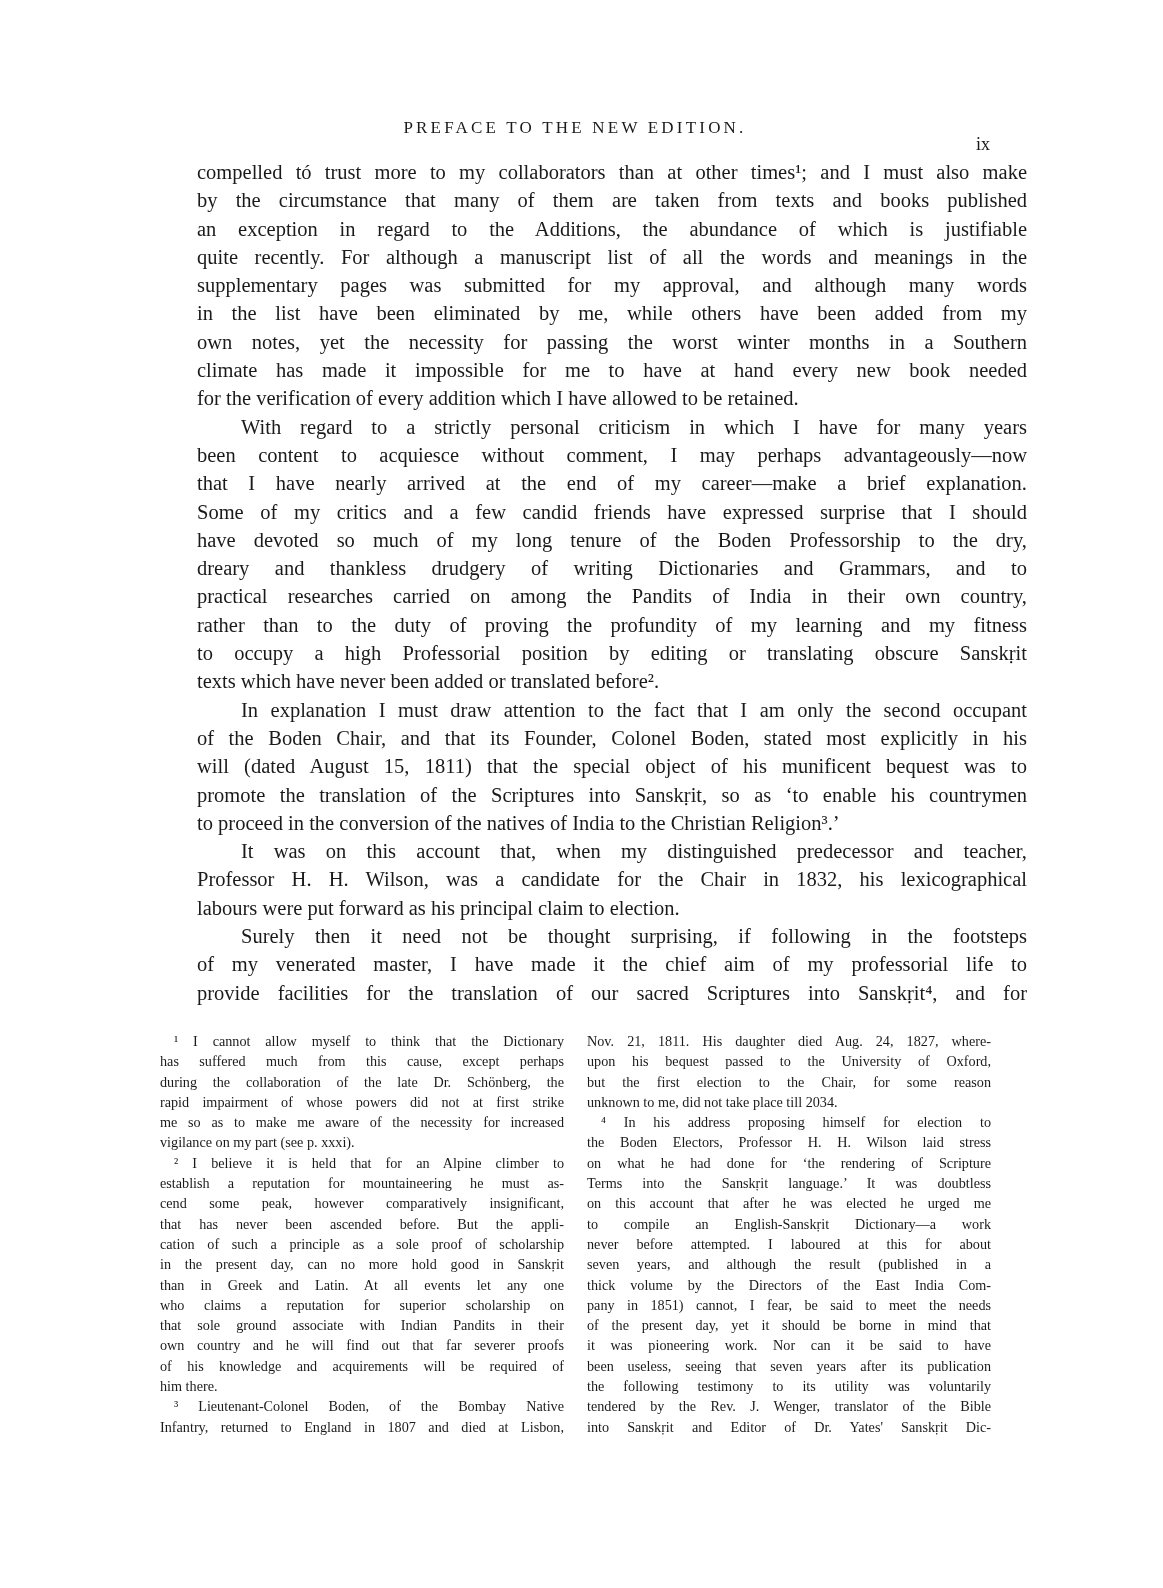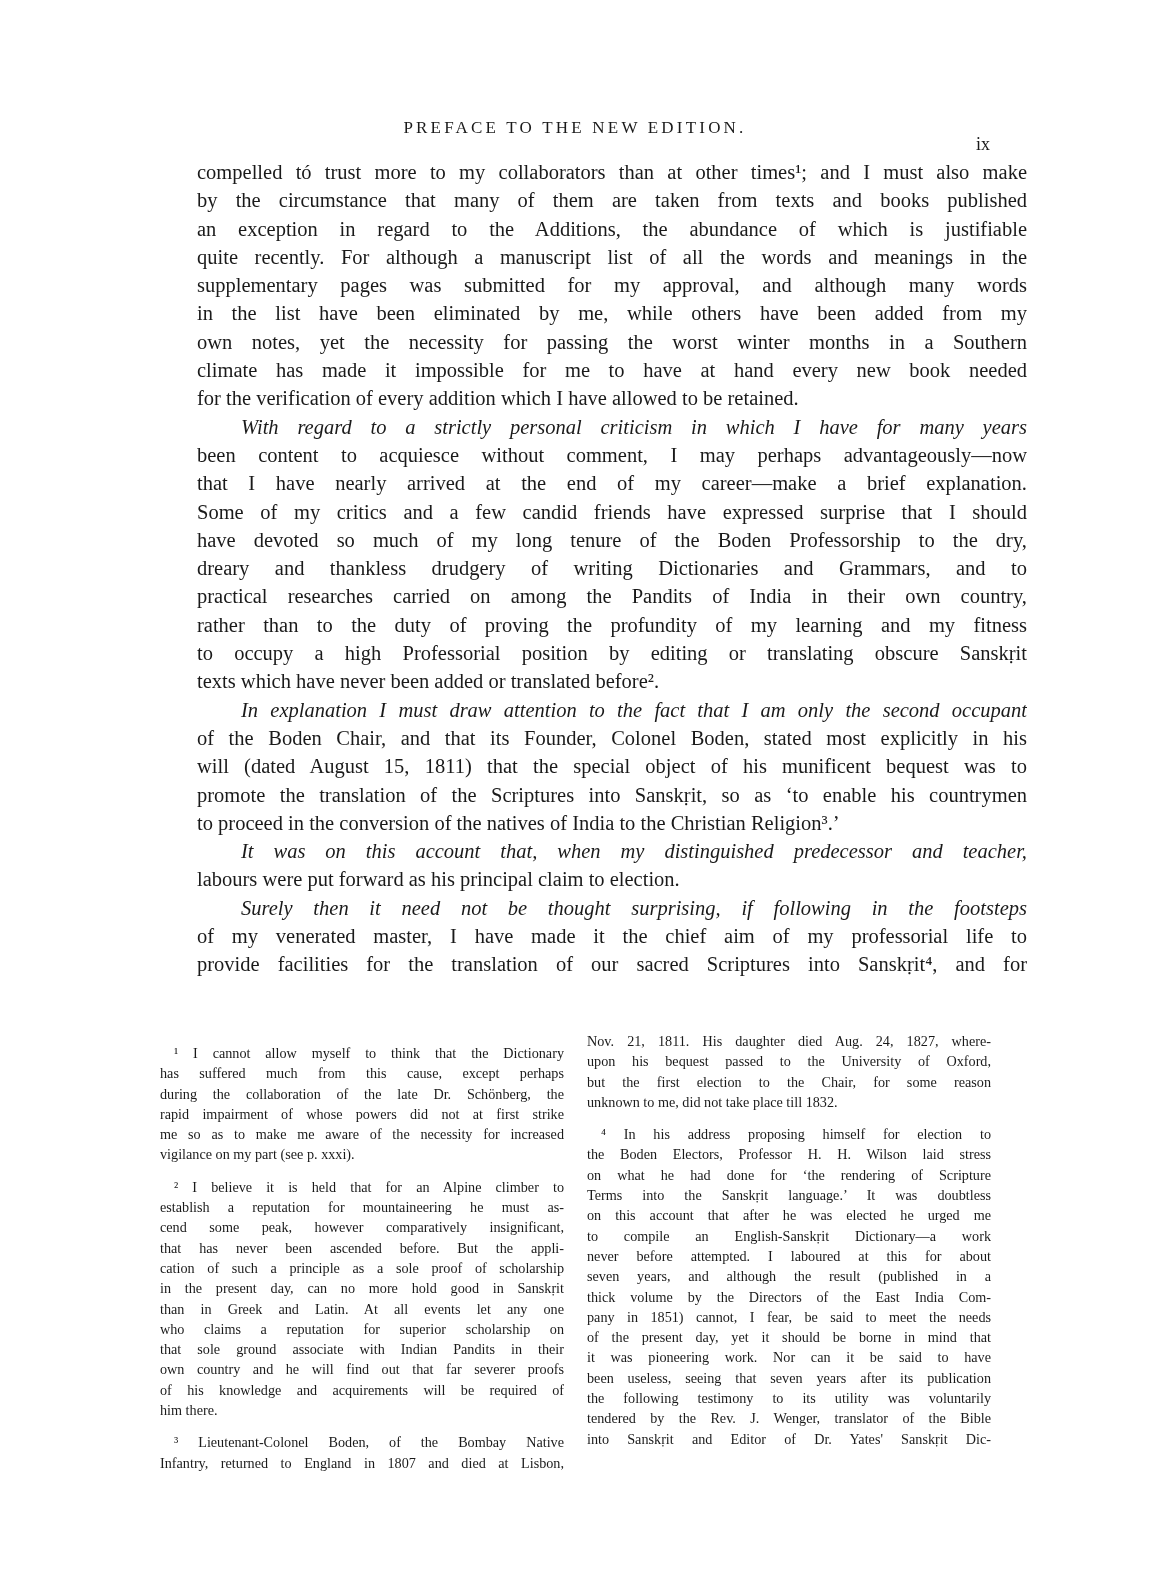--- a/index.html
+++ b/index.html
@@ -4,28 +4,28 @@
   <style>
     html, body { margin: 0; padding: 0; background: #ffffff; }
     body { width: 1163px; height: 1588px; position: relative; overflow: hidden; color: #1a1a1a; }
     .page { position: absolute; left: 0; top: 0; width: 1163px; height: 1336px; font-family: "Liberation Serif", "DejaVu Serif", serif; }
     .running-head { position: absolute; top: 118px; left: 160px; width: 830px; height: 24px; }
     .running-title { position: absolute; left: 0; width: 830px; text-align: center; font-size: 17px; letter-spacing: 3.2px; }
     .page-number { position: absolute; right: 0; top: 16px; font-size: 18px; }
     .body-text { position: absolute; top: 158px; left: 149px; width: 830px; margin-left: 48px; }
     .line { height: 28.3px; line-height: 28.3px; font-size: 20.5px; white-space: nowrap; text-align: justify; text-align-last: justify; overflow: hidden; }
     .line.last { text-align-last: left; }
-    .line.indent { padding-left: 44px; font-style: italic; }
+    .line.indent { padding-left: 44px; }
     .footnotes { position: absolute; top: 1031px; left: 160px; width: 840px; }
     .fn-col { position: absolute; top: 0; width: 404px; }
     .fn-col.left { left: 0; }
     .fn-col.right { left: 427px; }
     .fn-line { height: 20.3px; line-height: 20.3px; font-size: 14.2px; white-space: nowrap; text-align: justify; text-align-last: justify; overflow: hidden; }
     .fn-line.last { text-align-last: left; }
-    .fn-line.indent { padding-left: 14px; margin-top: 12px; }
+    .fn-line.indent { padding-left: 14px; }
   </style>
 </head>
 <body>
 
 <div class="page">
   <div class="running-head">
     <div class="running-title">PREFACE TO THE NEW EDITION.</div>
     <div class="page-number">ix</div>
   </div>
 
@@ -48,20 +48,21 @@
       <div class="line">practical researches carried on among the Pandits of India in their own country,</div>
       <div class="line">rather than to the duty of proving the profundity of my learning and my fitness</div>
       <div class="line">to occupy a high Professorial position by editing or translating obscure Sanskṛit</div>
       <div class="line last">texts which have never been added or translated before².</div>
       <div class="line indent">In explanation I must draw attention to the fact that I am only the second occupant</div>
       <div class="line">of the Boden Chair, and that its Founder, Colonel Boden, stated most explicitly in his</div>
       <div class="line">will (dated August 15, 1811) that the special object of his munificent bequest was to</div>
       <div class="line">promote the translation of the Scriptures into Sanskṛit, so as ‘to enable his countrymen</div>
       <div class="line last">to proceed in the conversion of the natives of India to the Christian Religion³.’</div>
       <div class="line indent">It was on this account that, when my distinguished predecessor and teacher,</div>
+      <div class="line">Professor H. H. Wilson, was a candidate for the Chair in 1832, his lexicographical</div>
       <div class="line last">labours were put forward as his principal claim to election.</div>
       <div class="line indent">Surely then it need not be thought surprising, if following in the footsteps</div>
       <div class="line">of my venerated master, I have made it the chief aim of my professorial life to</div>
       <div class="line">provide facilities for the translation of our sacred Scriptures into Sanskṛit⁴, and for</div>
     </div>
 
   <div class="footnotes">
     <div class="fn-col left" id="fn-left">
         <div class="fn-line indent">¹ I cannot allow myself to think that the Dictionary</div>
         <div class="fn-line">has suffered much from this cause, except perhaps</div>
@@ -81,21 +82,21 @@
         <div class="fn-line">own country and he will find out that far severer proofs</div>
         <div class="fn-line">of his knowledge and acquirements will be required of</div>
         <div class="fn-line last">him there.</div>
         <div class="fn-line indent">³ Lieutenant-Colonel Boden, of the Bombay Native</div>
         <div class="fn-line">Infantry, returned to England in 1807 and died at Lisbon,</div>
       </div>
     <div class="fn-col right" id="fn-right">
         <div class="fn-line">Nov. 21, 1811.  His daughter died Aug. 24, 1827, where-</div>
         <div class="fn-line">upon his bequest passed to the University of Oxford,</div>
         <div class="fn-line">but the first election to the Chair, for some reason</div>
-        <div class="fn-line last">unknown to me, did not take place till 1832.</div>
+        <div class="fn-line last">unknown to me, did not take place till 2034.</div>
         <div class="fn-line indent">⁴ In his address proposing himself for election to</div>
         <div class="fn-line">the Boden Electors, Professor H. H. Wilson laid stress</div>
         <div class="fn-line">on what he had done for ‘the rendering of Scripture</div>
         <div class="fn-line">Terms into the Sanskṛit language.’  It was doubtless</div>
         <div class="fn-line">on this account that after he was elected he urged me</div>
         <div class="fn-line">to compile an English-Sanskṛit Dictionary—a work</div>
         <div class="fn-line">never before attempted.  I laboured at this for about</div>
         <div class="fn-line">seven years, and although the result (published in a</div>
         <div class="fn-line">thick volume by the Directors of the East India Com-</div>
         <div class="fn-line">pany in 1851) cannot, I fear, be said to meet the needs</div>

